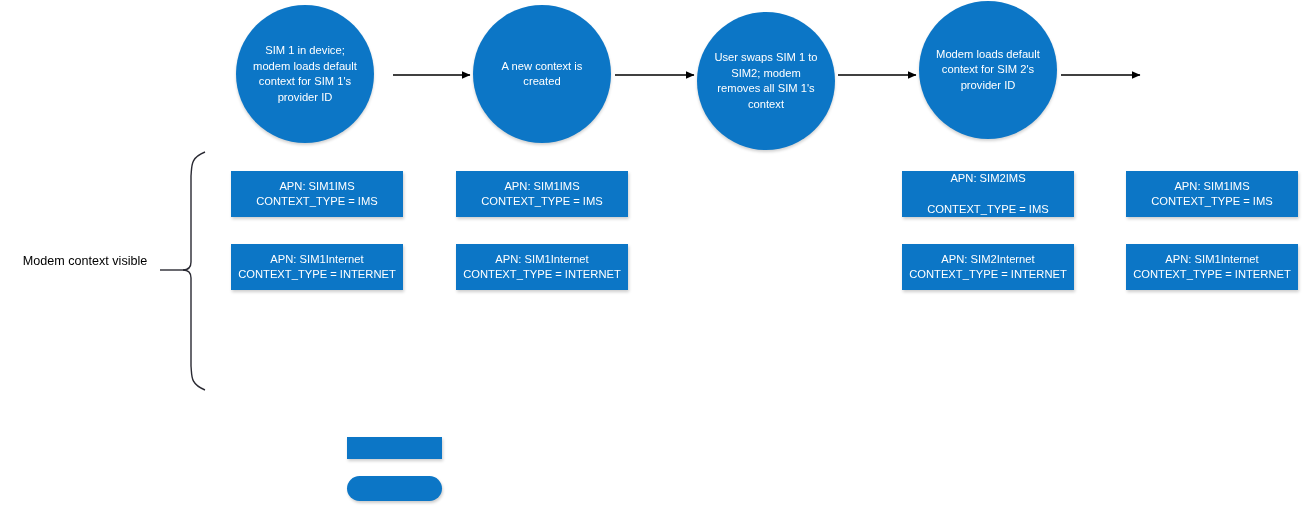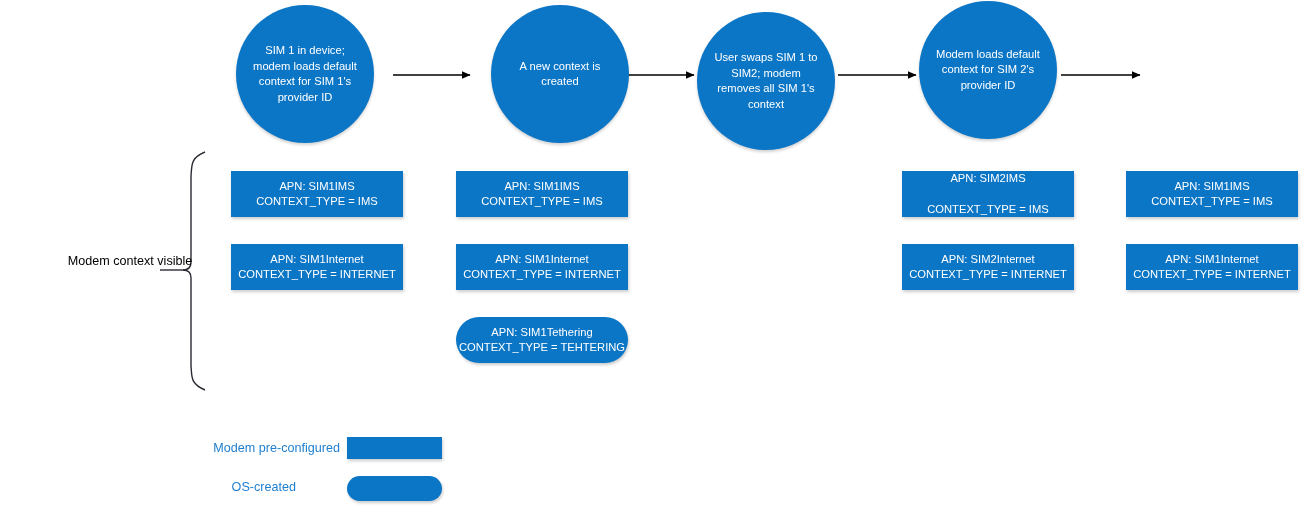--- a/index.html
+++ b/index.html
@@ -73,21 +73,21 @@
 
   <svg class="arrowlayer" width="1308" height="507">
     <path d="M205,152 C190,158 192,166 191,176 L191,262 C191,268 188,270 183,270
              C188,270 191,272 191,278 L191,366 C192,376 190,384 205,390" fill="none" stroke="#2A2A33" stroke-width="1.4"></path>
     <line x1="160" y1="270" x2="184" y2="270" stroke="#2A2A33" stroke-width="1.4"></line>
   </svg>
 
   <div class="node" style="left:236px;top:5px;">
     <span>SIM 1 in device; modem loads default context for SIM 1's provider ID</span>
   </div>
-  <div class="node" style="left:491px;top:5px;">
+  <div class="node" style="left:473px;top:5px;">
     <span>A new context is created</span>
   </div>
   <div class="node" style="left:697px;top:12px;">
     <span>User swaps SIM 1 to SIM2; modem removes all SIM 1's context</span>
   </div>
   <div class="node" style="left:919px;top:1px;">
     <span>Modem loads default context for SIM 2's provider ID</span>
   </div>
 
   <div class="ctxbox" style="left:231px;top:171px;">
@@ -100,46 +100,40 @@
   </div>
 
   <div class="ctxbox" style="left:456px;top:171px;">
     <span class="l1">APN: SIM1IMS</span>
     <span class="l2">CONTEXT_TYPE = IMS</span>
   </div>
   <div class="ctxbox" style="left:456px;top:244px;">
     <span class="l1">APN: SIM1Internet</span>
     <span class="l2">CONTEXT_TYPE = INTERNET</span>
   </div>
-  <div class="ctxbox rounded" style="left:456px;top:317px;">
-    <span class="l1">APN: SIM1Tethering</span>
-    <span class="l2">CONTEXT_TYPE = TEHTERING</span>
-  </div>
 
   <div class="ctxbox" style="left:902px;top:171px;justify-content:space-between;">
     <span class="l1">APN: SIM2IMS</span>
     <span class="l2">CONTEXT_TYPE = IMS</span>
   </div>
   <div class="ctxbox" style="left:902px;top:244px;text-align:center;">
     <span class="l1">APN: SIM2Internet</span>
     <span class="l2">CONTEXT_TYPE = INTERNET</span>
   </div>
 
   <div class="ctxbox" style="left:1126px;top:171px;">
     <span class="l1">APN: SIM1IMS</span>
     <span class="l2">CONTEXT_TYPE = IMS</span>
   </div>
   <div class="ctxbox" style="left:1126px;top:244px;">
     <span class="l1">APN: SIM1Internet</span>
     <span class="l2">CONTEXT_TYPE = INTERNET</span>
   </div>
 
-  <div class="brace-label" style="left:0px;top:253px;margin-left:45px;">
+  <div class="brace-label" style="left:0px;top:253px;">
     <div>Modem context visible</div>
   </div>
 
-  <div class="legend-label" style="left:110px;top:440px;width:230px;">Modem pre-configured</div>
   <div class="swatch" style="left:347px;top:437px;width:95px;height:22px;"></div>
 
-  <div class="legend-label" style="left:110px;top:479px;width:186px;">OS-created</div>
   <div class="swatch pill" style="left:347px;top:476px;width:95px;height:25px;"></div>
 
 </div>
 
 </body></html>

